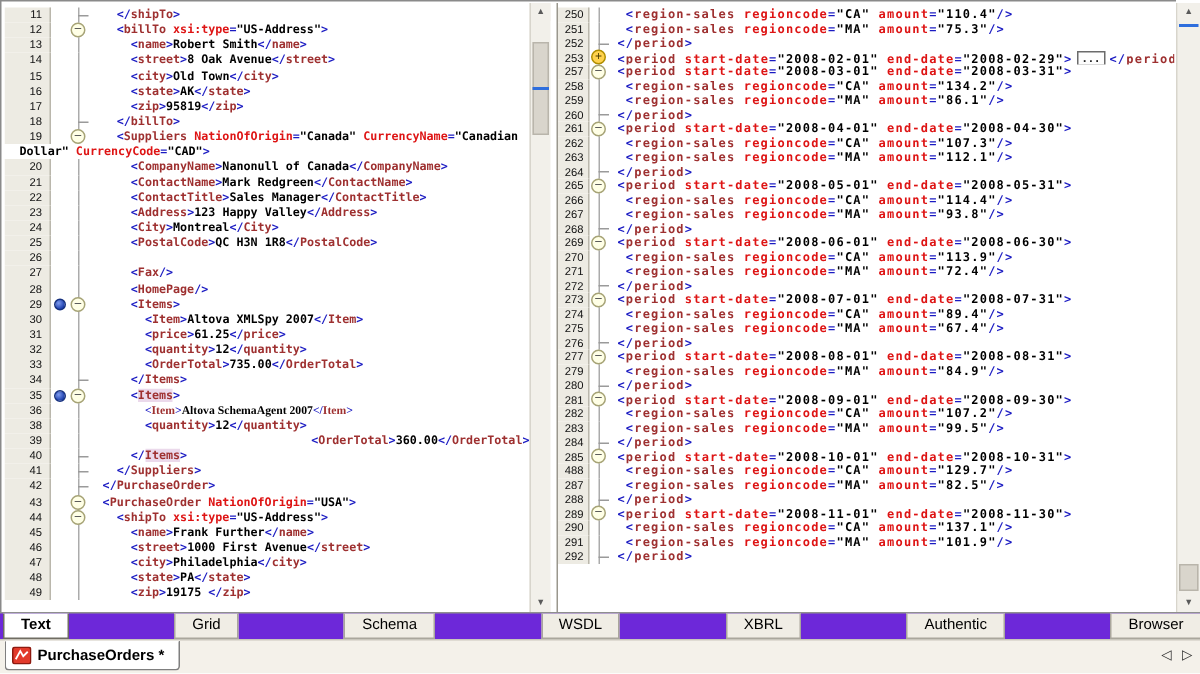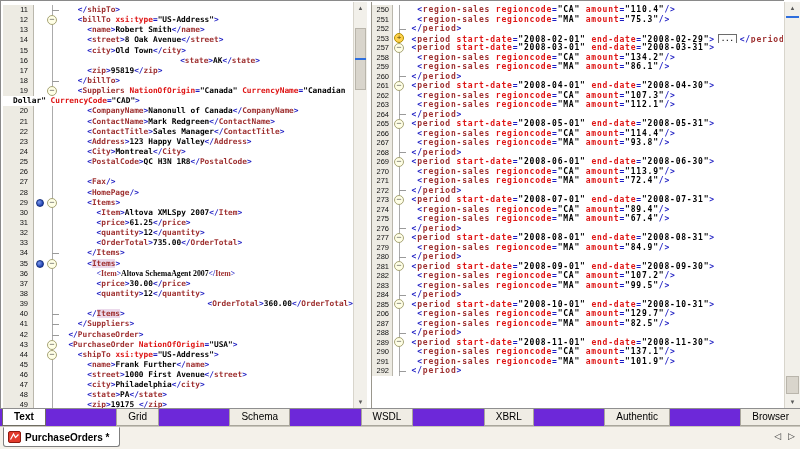--- a/index.html
+++ b/index.html
@@ -114,21 +114,21 @@
       <div class="row">
         <div class="num">15</div>
         <div class="bm"></div>
         <div class="fold"></div>
         <div class="code" style="padding-left: 28.2px;"><span class="br">&lt;</span><span class="el">city</span><span class="br">&gt;</span><span class="tx">Old</span><span class="tx"> </span><span class="tx">Town</span><span class="br">&lt;/</span><span class="el">city</span><span class="br">&gt;</span></div>
       </div>
       <div class="row">
         <div class="num">16</div>
         <div class="bm"></div>
         <div class="fold"></div>
-        <div class="code" style="padding-left: 28.2px; text-align: center;"><span class="br">&lt;</span><span class="el">state</span><span class="br">&gt;</span><span class="tx">AK</span><span class="br">&lt;/</span><span class="el">state</span><span class="br">&gt;</span></div>
+        <div class="code" style="padding-left: 28.2px;"><span class="br">&lt;</span><span class="el">state</span><span class="br">&gt;</span><span class="tx">AK</span><span class="br">&lt;/</span><span class="el">state</span><span class="br">&gt;</span></div>
       </div>
       <div class="row">
         <div class="num">17</div>
         <div class="bm"></div>
         <div class="fold"></div>
         <div class="code" style="padding-left: 28.2px;"><span class="br">&lt;</span><span class="el">zip</span><span class="br">&gt;</span><span class="tx">95819</span><span class="br">&lt;/</span><span class="el">zip</span><span class="br">&gt;</span></div>
       </div>
       <div class="row">
         <div class="num">18</div>
         <div class="bm"></div>
@@ -251,26 +251,20 @@
         <div class="fold">
           <div class="ficon">−</div>
         </div>
         <div class="code" style="padding-left: 28.2px;"><span class="br">&lt;</span><span class="el hl">Items</span><span class="br">&gt;</span></div>
       </div>
       <div class="row">
         <div class="num">36</div>
         <div class="bm"></div>
         <div class="fold"></div>
         <div class="code" style="padding-left: 37.6px; font-family: Liberation Serif, serif;"><span class="br">&lt;</span><span class="el">Item</span><span class="br">&gt;</span><span class="tx">Altova</span><span class="tx"> </span><span class="tx">SchemaAgent</span><span class="tx"> </span><span class="tx">2007</span><span class="br">&lt;/</span><span class="el">Item</span><span class="br">&gt;</span></div>
-      </div>
-      <div class="row">
-        <div class="num">37</div>
-        <div class="bm"></div>
-        <div class="fold"></div>
-        <div class="code" style="padding-left: 37.6px;"><span class="br">&lt;</span><span class="el">price</span><span class="br">&gt;</span><span class="tx">30.00</span><span class="br">&lt;/</span><span class="el">price</span><span class="br">&gt;</span></div>
       </div>
       <div class="row">
         <div class="num">38</div>
         <div class="bm"></div>
         <div class="fold"></div>
         <div class="code" style="padding-left: 37.6px;"><span class="br">&lt;</span><span class="el">quantity</span><span class="br">&gt;</span><span class="tx">12</span><span class="br">&lt;/</span><span class="el">quantity</span><span class="br">&gt;</span></div>
       </div>
       <div class="row">
         <div class="num">39</div>
         <div class="bm"></div>
@@ -545,21 +539,21 @@
         <div class="code" style="padding-left: 5.6px;"><span class="br">&lt;/</span><span class="el">period</span><span class="br">&gt;</span></div>
       </div>
       <div class="row">
         <div class="num">285</div>
         <div class="fold">
           <div class="ficon">−</div>
         </div>
         <div class="code" style="padding-left: 5.6px;"><span class="br">&lt;</span><span class="el">period</span><span class="tx"> </span><span class="at">start-date</span><span class="br">=</span><span class="va">"2008-10-01"</span><span class="tx"> </span><span class="at">end-date</span><span class="br">=</span><span class="va">"2008-10-31"</span><span class="br">&gt;</span></div>
       </div>
       <div class="row">
-        <div class="num">206</div>
+        <div class="num">488</div>
         <div class="fold"></div>
         <div class="code" style="padding-left: 11.2px;"><span class="br">&lt;</span><span class="el">region-sales</span><span class="tx"> </span><span class="at">regioncode</span><span class="br">=</span><span class="va">"CA"</span><span class="tx"> </span><span class="at">amount</span><span class="br">=</span><span class="va">"129.7"</span><span class="br">/&gt;</span></div>
       </div>
       <div class="row">
         <div class="num">287</div>
         <div class="fold"></div>
         <div class="code" style="padding-left: 11.2px;"><span class="br">&lt;</span><span class="el">region-sales</span><span class="tx"> </span><span class="at">regioncode</span><span class="br">=</span><span class="va">"MA"</span><span class="tx"> </span><span class="at">amount</span><span class="br">=</span><span class="va">"82.5"</span><span class="br">/&gt;</span></div>
       </div>
       <div class="row">
         <div class="num">288</div>

